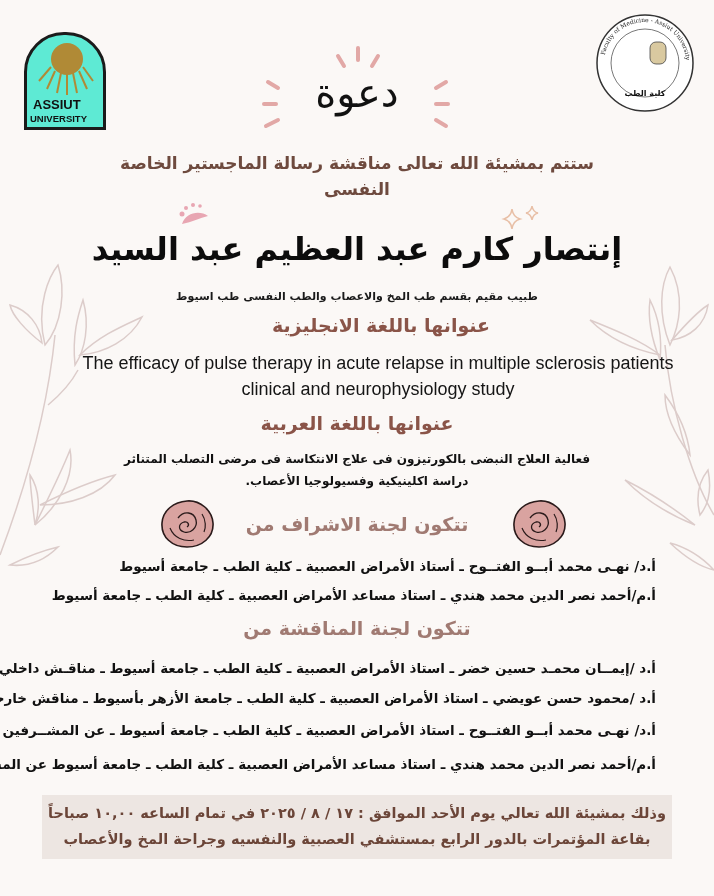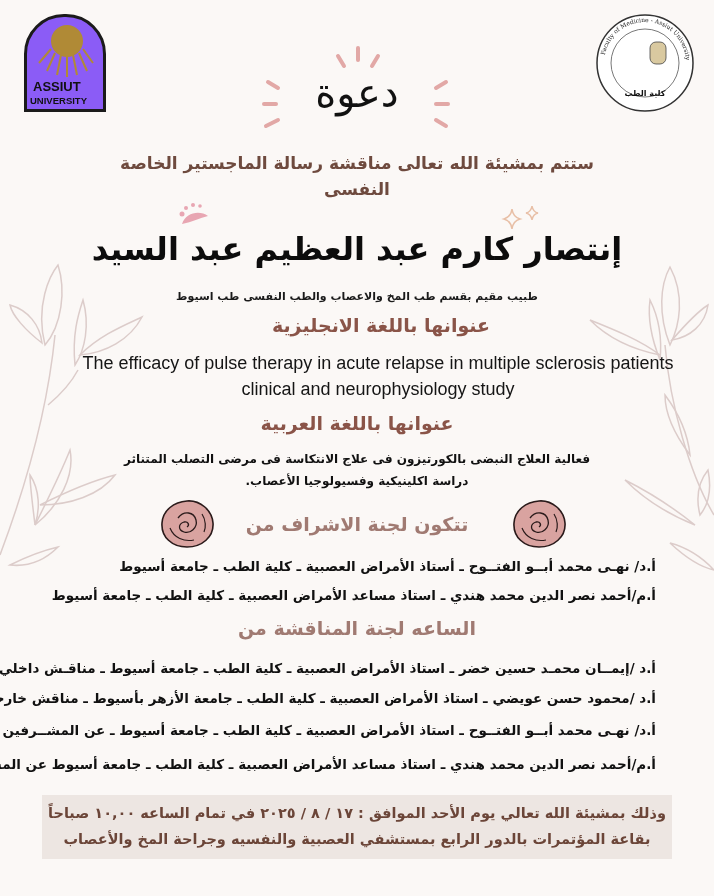--- a/index.html
+++ b/index.html
@@ -20,22 +20,22 @@
   .sect-light { font-size:19px; font-weight:bold; color:#a07a72; }
   .en-title { top:350px; font-size:18px; color:#151515; font-family:"Liberation Sans", sans-serif; line-height:26px;padding-left:42px; }
   .ar-title { top:448px; font-size:12px; font-weight:bold; color:#111; line-height:22px; }
   .member { font-size:13.5px; font-weight:bold; color:#111; right:58px; left:40px; text-align:right; white-space:nowrap; }
   .footer-band {
     top:795px; left:42px; right:42px; height:64px;
     background:#ede6e2;
   }
   .footer-text { top:800px; font-size:14.5px; font-weight:bold; color:#6b4538; line-height:26px; }
   .logo-left {
-    top:14px; left:24px; width:82px; height:98px;
-    border:3px solid #1b1b1b; border-radius:40px 40px 0 0; background:#8b5cf6;
+    top:32px; left:24px; width:82px; height:98px;
+    border:3px solid #1b1b1b; border-radius:40px 40px 0 0; background:#5eead4;
     box-sizing:border-box; overflow:hidden;
   }
   .logo-right {
     top:12px; left:592px; width:106px; height:102px;
   }
   .leaf { stroke:#dcccca; fill:none; stroke-width:1.5; }
 </style>
 </head>
 <body>
 
@@ -150,21 +150,21 @@
   <path d="M29 3 C42 2 54 12 55 25 C56 39 44 49 29 49 C14 49 3 39 4 25 C5 12 16 4 29 3 Z" fill="#d9a3a0" stroke="#2a1a1a" stroke-width="1.6"></path>
   <path d="M20 20 C26 12 36 14 38 22 C40 30 32 36 26 34 C20 32 20 26 26 24 C30 23 32 27 29 29" fill="none" stroke="#2a1a1a" stroke-width="1.3"></path>
   <path d="M12 30 C16 40 26 44 36 42 M44 16 C48 22 48 30 46 34" fill="none" stroke="#2a1a1a" stroke-width="1.2"></path>
 </svg>
 
 <div class="abs center ar sect-light" style="top:513px;">تتكون لجنة الاشراف من</div>
 
 <div class="abs ar member" style="top:558px;">أ.د/ نهـى محمد أبــو الفتــوح ـ أستاذ  الأمراض العصبية ـ كلية الطب ـ جامعة أسيوط</div>
 <div class="abs ar member" style="top:587px;">أ.م/أحمد نصر الدين محمد هندي ـ استاذ مساعد الأمراض العصبية ـ كلية الطب ـ جامعة أسيوط</div>
 
-<div class="abs center ar sect-light" style="top:617px;">الساعه لجنة المناقشة  من</div>
+<div class="abs center ar sect-light" style="top:617px;">تتكون لجنة المناقشة  من</div>
 
 <div class="abs ar member" style="top:660px;">أ.د /إيمــان محمـد حسين خضر ـ استاذ الأمراض العصبية ـ كلية الطب ـ جامعة أسيوط ـ مناقـش داخلي</div>
 <div class="abs ar member" style="top:690px;">أ.د /محمود حسن عويضي ـ استاذ الأمراض العصبية ـ كلية الطب ـ جامعة الأزهر بأسيوط ـ مناقش خارجي</div>
 <div class="abs ar member" style="top:722px;">أ.د/ نهـى محمد أبــو الفتــوح ـ استاذ الأمراض العصبية ـ كلية الطب ـ جامعة أسيوط ـ عن المشــرفين</div>
 <div class="abs ar member" style="top:756px;">أ.م/أحمد نصر الدين محمد هندي ـ استاذ مساعد الأمراض العصبية ـ كلية الطب ـ جامعة أسيوط     عن المشــرفين</div>
 
 <div class="abs footer-band"></div>
 <div class="abs center ar footer-text">
   <div>وذلك بمشيئة الله تعالي يوم الأحد الموافق :  ١٧ / ٨ / ٢٠٢٥ في تمام الساعه ١٠,٠٠ صباحاً</div>
   <div>بقاعة المؤتمرات بالدور الرابع بمستشفي العصبية والنفسيه وجراحة المخ والأعصاب</div>

